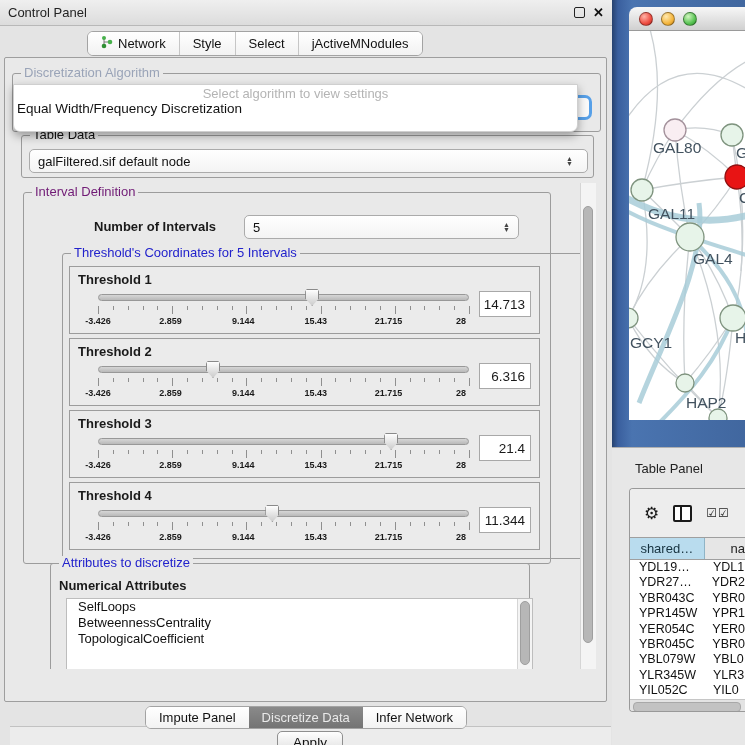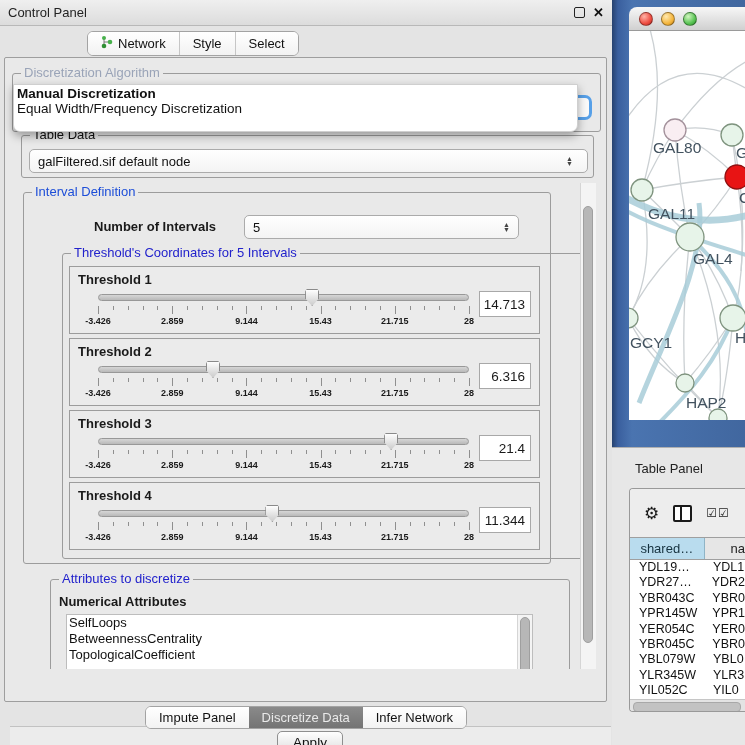--- a/index.html
+++ b/index.html
@@ -25,21 +25,21 @@
   .seg.sel{background:linear-gradient(#8a8a8a,#747474);color:#e9e9e9;border-left:none}
   .seg.sel + .seg{border-left:none}
   .net-ico{margin-right:5px}
 
   
   #content-box{left:4px;top:57px;width:603px;height:645px;background:#e9e9e9;
     border:1px solid #9e9e9e;border-radius:2px;box-sizing:border-box}
 
   .group{position:absolute;border:1px solid #9c9c9c;border-radius:3px;box-sizing:border-box}
   .group-label{position:absolute;top:-8px;left:8px;background:#e9e9e9;padding:0 3px;font-size:13px;line-height:14px}
-  .lbl-blue{color:#2222cc}.lbl-green{color:#1d4ed8}.lbl-dim{color:#9aa4b8}.lbl-black{color:#111}
+  .lbl-blue{color:#2222cc}.lbl-green{color:#701a75}.lbl-dim{color:#9aa4b8}.lbl-black{color:#111}
 
   
   .combo{position:absolute;background:linear-gradient(#ffffff,#f4f4f4);border:1px solid #ababab;border-radius:5px;
      display:flex;align-items:center;padding:0 8px;box-sizing:border-box;font-size:13px;color:#111}
   .combo .arrows{margin-left:auto;display:flex;flex-direction:column;line-height:5px;font-size:7px;color:#444}
 
   
   #algo-popup{left:13px;top:84px;width:565px;height:48px;background:#fff;z-index:50;
     border:1px solid #cfcfcf;border-radius:0 0 7px 7px;box-shadow:0 4px 10px rgba(0,0,0,.35);
     box-sizing:border-box;padding:1px 2px;overflow:hidden}
@@ -60,28 +60,28 @@
   .thr-row{display:flex;align-items:flex-start;padding:2px 8px 0 8px}
   .slider-zone{flex:1;position:relative;height:40px;margin:0 10px 0 20px}
   .track{position:absolute;left:0;right:0;top:5px;height:5px;border:1px solid #989898;border-radius:4px;
      background:linear-gradient(#d6d6d6,#b9b9b9)}
   .thumb{position:absolute;top:0;width:14px;height:17px;transform:translateX(-50%);
      background:linear-gradient(#fefefe,#cdcdcd);border:1px solid #8a8a8a;box-sizing:border-box;
      clip-path:polygon(12% 0,88% 0,100% 14%,100% 55%,50% 100%,0 55%,0 14%)}
   .ticks{position:absolute;left:0;right:0;top:17px;height:8px}
   .tick{position:absolute;width:1px;background:#8f8f8f}
   .tick.minor{height:4px}.tick.major{height:8px}
-  .ticklabels{position:absolute;left:0;right:0;top:27px;height:11px}
+  .ticklabels{position:absolute;left:0;right:8px;top:27px;height:11px}
   .ticklabel{position:absolute;transform:translateX(-50%);font-size:9px;font-weight:bold;color:#1a1a1a;white-space:nowrap}
   .valbox{width:52px;height:26px;margin-top:2px;background:#fff;border:1px solid #a8a8a8;font-size:13.5px;
      line-height:26px;text-align:right;padding-right:5px;box-sizing:border-box}
 
   
   #attr-list{position:absolute;background:#fff;border:1px solid #bdbdbd;overflow:hidden}
-  .attr-item{font-size:13px;height:16px;line-height:16px;padding-left:2px;color:#111}
+  .attr-item{font-size:13px;height:16px;line-height:16px;padding-left:11px;color:#111}
 
   
   #apply-strip{left:5px;top:668px;width:601px;height:33px;background:#ececec;border-top:1px solid #c2c2c2}
   .button{position:absolute;border:1px solid #8f8f8f;border-radius:5px;background:linear-gradient(#fefefe,#dedede);
      font-size:13.5px;color:#111;text-align:center}
   #bottom-tabs{left:145px;top:706px;height:21px;display:flex;border:1px solid #a3a3a3;border-radius:6px;overflow:hidden;background:#fff}
 
   
   #net-frame{left:612px;top:0;width:133px;height:447px;
      background:linear-gradient(90deg,#27426f 0px,#3a5f9e 6px,#4a74b0 20px,#41679f)}
@@ -135,20 +135,23 @@
             <circle cx="3" cy="11" r="2.3" fill="#2f8f33"></circle>
             <circle cx="9" cy="7" r="2.3" fill="#47b04b"></circle>
           </svg></span>
       <span>Network</span>
     </div>
     <div class="seg">
         <span>Style</span>
       </div>
     <div class="seg">
         <span>Select</span>
+      </div>
+    <div class="seg">
+        <span>jActiveMNodules</span>
       </div>
   </div>
 
   <div id="content-box" class="abs">
 
     <div class="group" style="left:7px;top:15px;width:589px;height:59px">
       <span class="group-label lbl-dim">Discretization Algorithm</span>
     </div>
 
     <div class="group" style="left:16px;top:77px;width:573px;height:43px">
@@ -360,21 +363,21 @@
                       <span class="ticklabel" style="left: 100%;">28</span>
                     </div>
                   </div>
                   <div class="valbox">11.344</div>
                 </div>
               </div>
             </div>
         </div>
       </div>
 
-      <div class="group" style="left:33px;top:396px;width:520px;height:110px">
+      <div class="group" style="left:33px;top:380px;width:480px;height:110px">
         <span class="group-label lbl-blue">Attributes to discretize</span>
         <div style="position:absolute;left:8px;top:14px;font-weight:bold">Numerical Attributes</div>
         <div id="attr-list" style="left:15px;top:34px;width:465px;height:70px">
           <div id="attr-items">
               <div class="attr-item">SelfLoops</div>
               <div class="attr-item">BetweennessCentrality</div>
               <div class="attr-item">TopologicalCoefficient</div>
             </div>
           <div class="vscroll" style="right:0;top:0;width:14px;height:100%">
             <div class="vthumb" style="top:2px;height:64px"></div>
@@ -387,21 +390,21 @@
       <div class="vthumb" style="top:23px;height:437px"></div>
     </div>
 
     <div id="apply-strip" class="abs">
       <div class="button" style="left:267px;top:4px;width:64px;height:21px;line-height:21px">Apply</div>
     </div>
   </div>
 
   <div id="combo-peek" class="abs"></div>
   <div id="algo-popup" class="abs">
-    <div class="popup-item sel">Manual Discretization</div>
+    <div class="popup-hint">Select algorithm to view settings</div>
     <div class="popup-item">Equal Width/Frequency Discretization</div>
   </div>
 
   <div id="bottom-tabs" class="abs">
     <div class="seg">
         <span>Impute Panel</span>
       </div>
     <div class="seg sel">
         <span>Discretize Data</span>
       </div>

